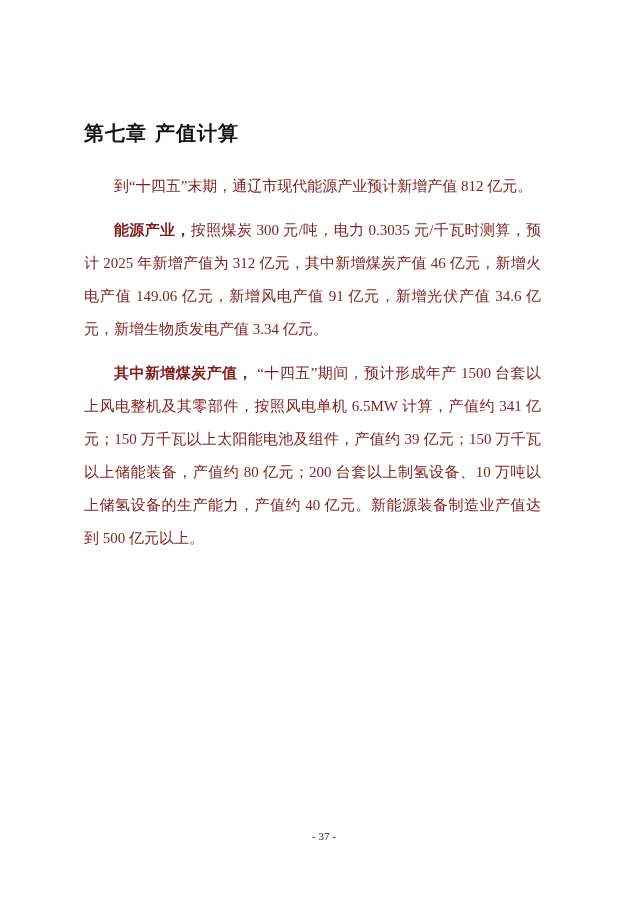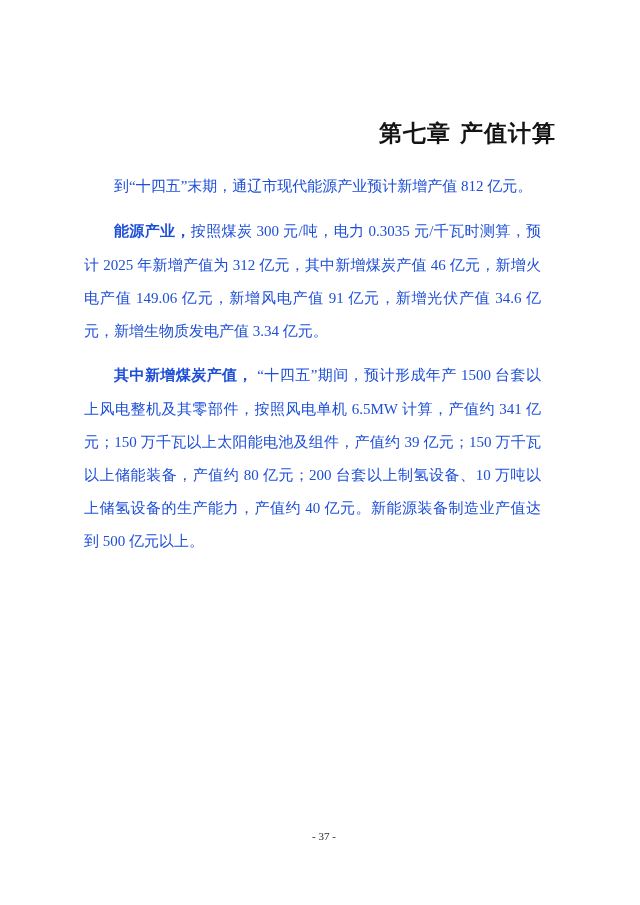--- a/index.html
+++ b/index.html
@@ -13,40 +13,39 @@
     height: 905px;
     background: #ffffff;
     box-sizing: border-box;
     padding: 118px 84px 0 84px;
     color: #1c1c1c;
     font-family: "Liberation Serif", "DejaVu Serif", serif;
     overflow: hidden;
   }
   .chapter-title {
     margin: 0 0 22px 0;
-    font-size: 23px;
+    font-size: 20px;
     line-height: 30px;
     font-weight: 700;
-    text-align: right;
+    text-align: left;
     letter-spacing: 1px;
     font-family: "DejaVu Sans", "Liberation Sans", sans-serif;
     color: #141414;
   }
   .para {
     margin: 0 15px 11px 0;
     font-size: 15px;
     line-height: 33px;
     text-align: justify;
     text-justify: inter-ideograph;
     text-indent: 2em;
-    color: #1d4ed8;
+    color: #7f1d1d;
   }
   .para .lead {
     font-weight: 700;
-    font-family: Liberation Mono, monospace;
   }
   .page-footer {
     position: absolute;
     left: 4px;
     bottom: 63px;
     width: 100%;
     text-align: center;
     font-size: 11px;
     color: #2a2a2a;
     font-family: "Liberation Serif", "DejaVu Serif", serif;

